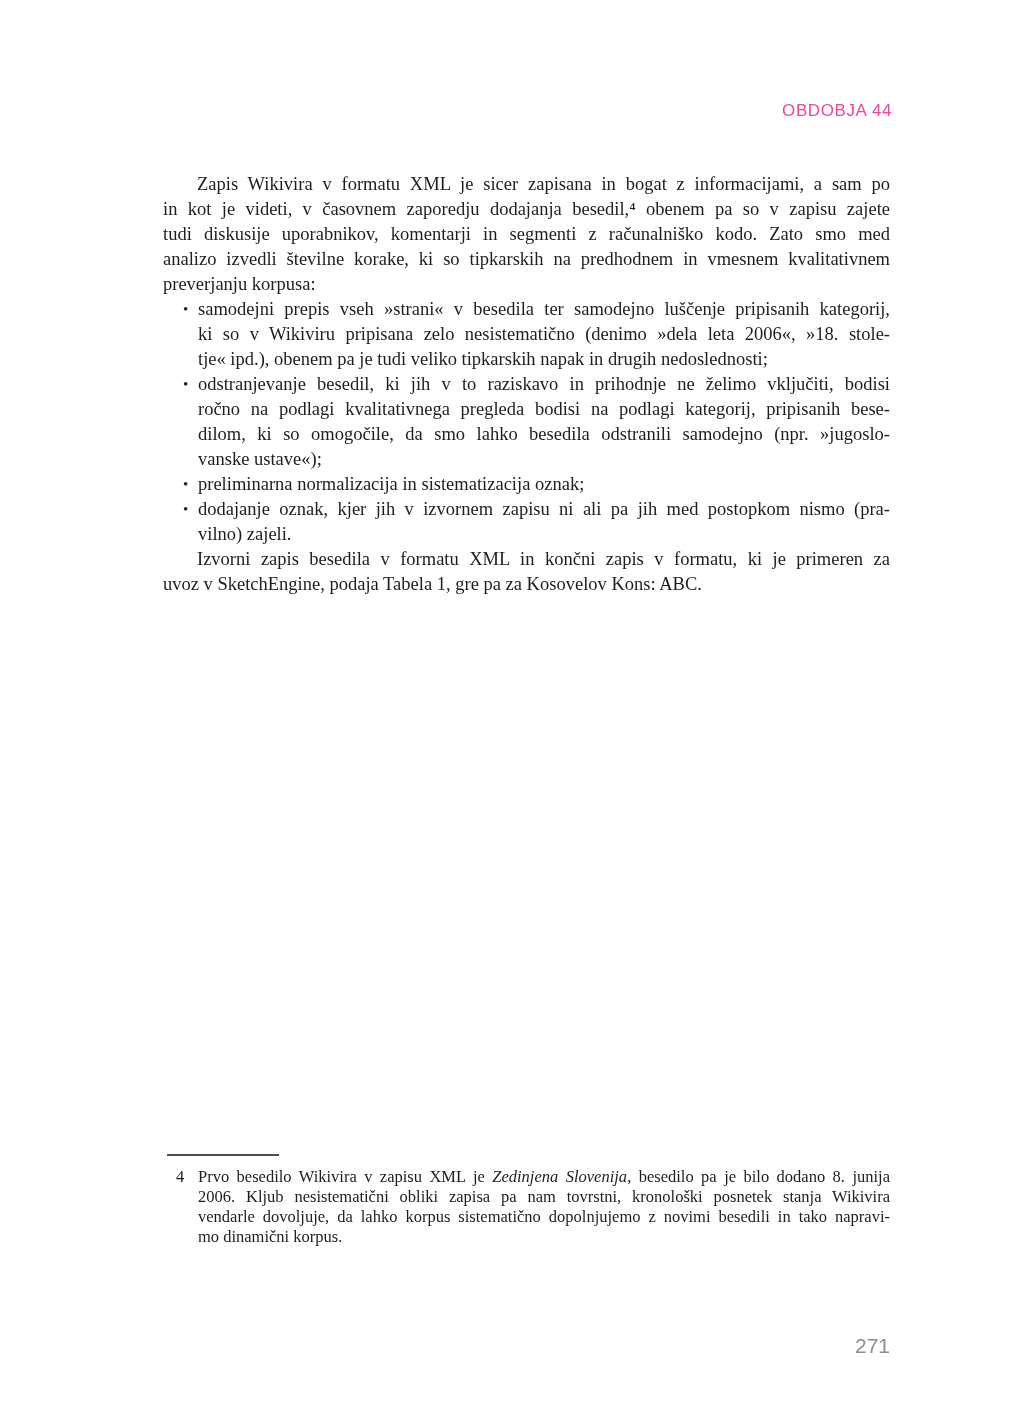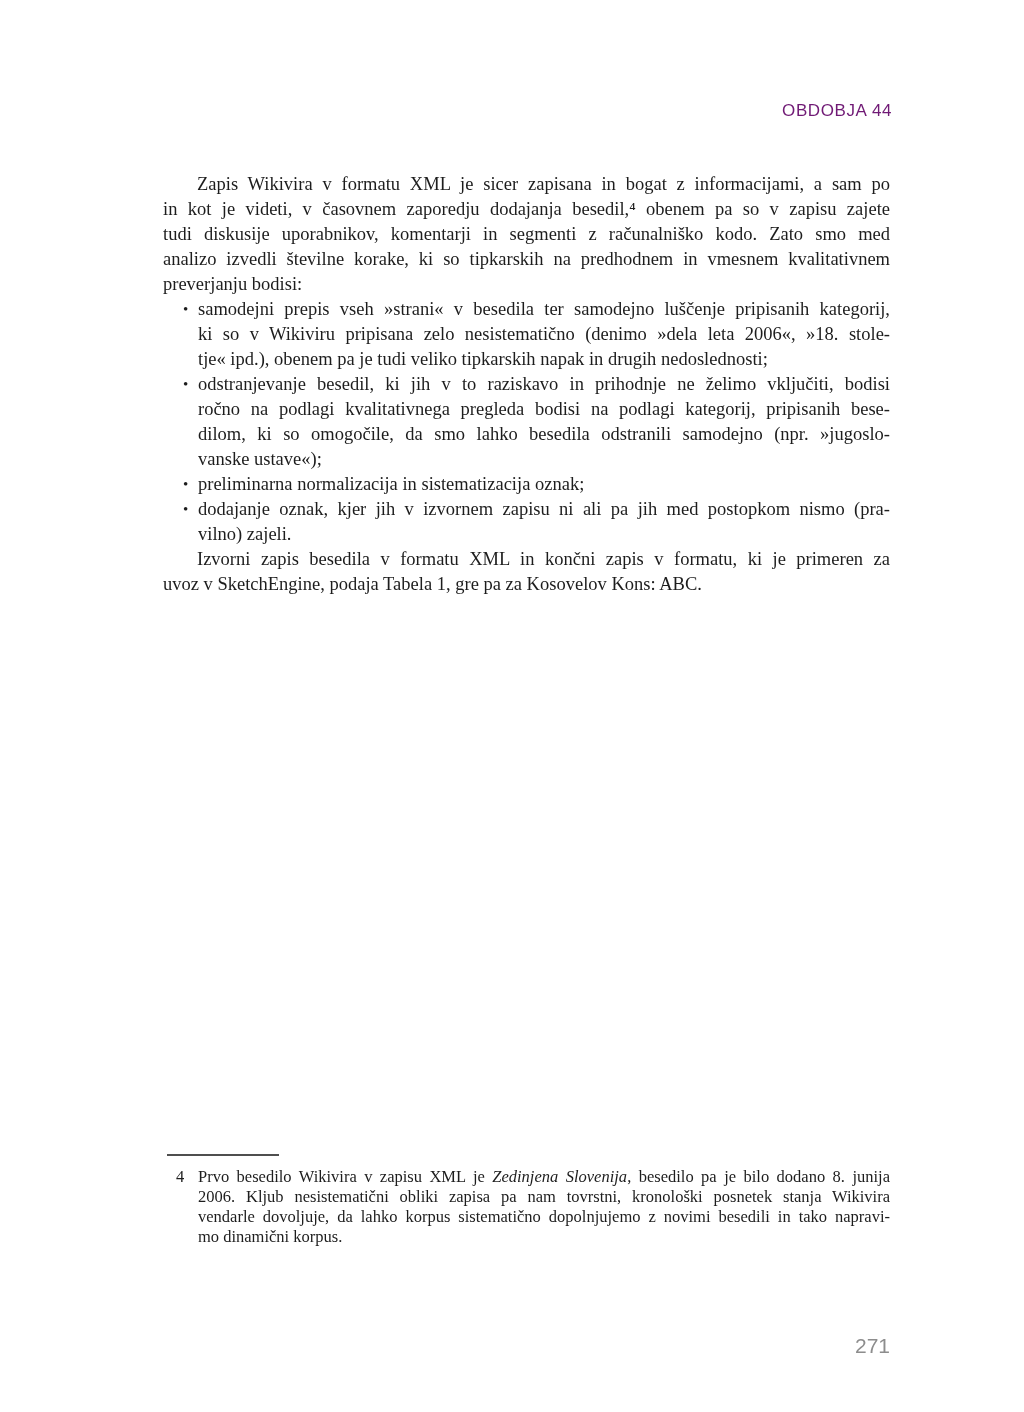--- a/index.html
+++ b/index.html
@@ -15,21 +15,21 @@
   }
   .running-header {
     position: absolute;
     top: 101px;
     left: 163px;
     width: 729px;
     text-align: right;
     font-family: "Liberation Sans", "DejaVu Sans", sans-serif;
     font-size: 17px;
     letter-spacing: 0.6px;
-    color: #701a75;
+    color: #ec4899;
   }
   .content {
     position: absolute;
     top: 172px;
     left: 163px;
     width: 727px;
     font-size: 18.5px;
     line-height: 25px;
   }
   .line {
@@ -90,21 +90,21 @@
 <div class="page">
 
   <div class="running-header">OBDOBJA 44</div>
 
   <div class="content">
       <div class="block paragraph">
         <div class="line indent">Zapis Wikivira v formatu XML je sicer zapisana in bogat z informacijami, a sam po</div>
         <div class="line">in kot je videti, v časovnem zaporedju dodajanja besedil,⁴ obenem pa so v zapisu zajete</div>
         <div class="line">tudi diskusije uporabnikov, komentarji in segmenti z računalniško kodo. Zato smo med</div>
         <div class="line">analizo izvedli številne korake, ki so tipkarskih na predhodnem in vmesnem kvalitativnem</div>
-        <div class="line last">preverjanju bodisi:</div>
+        <div class="line last">preverjanju korpusa:</div>
       </div>
       <div class="block bullet">
         <div class="line"><span class="bullet-marker">•</span>samodejni prepis vseh »strani« v besedila ter samodejno luščenje pripisanih kategorij,</div>
         <div class="line">ki so v Wikiviru pripisana zelo nesistematično (denimo »dela leta 2006«, »18. stole-</div>
         <div class="line last">tje« ipd.), obenem pa je tudi veliko tipkarskih napak in drugih nedoslednosti;</div>
       </div>
       <div class="block bullet">
         <div class="line"><span class="bullet-marker">•</span>odstranjevanje besedil, ki jih v to raziskavo in prihodnje ne želimo vključiti, bodisi</div>
         <div class="line">ročno na podlagi kvalitativnega pregleda bodisi na podlagi kategorij, pripisanih bese-</div>
         <div class="line">dilom, ki so omogočile, da smo lahko besedila odstranili samodejno (npr. »jugoslo-</div>

